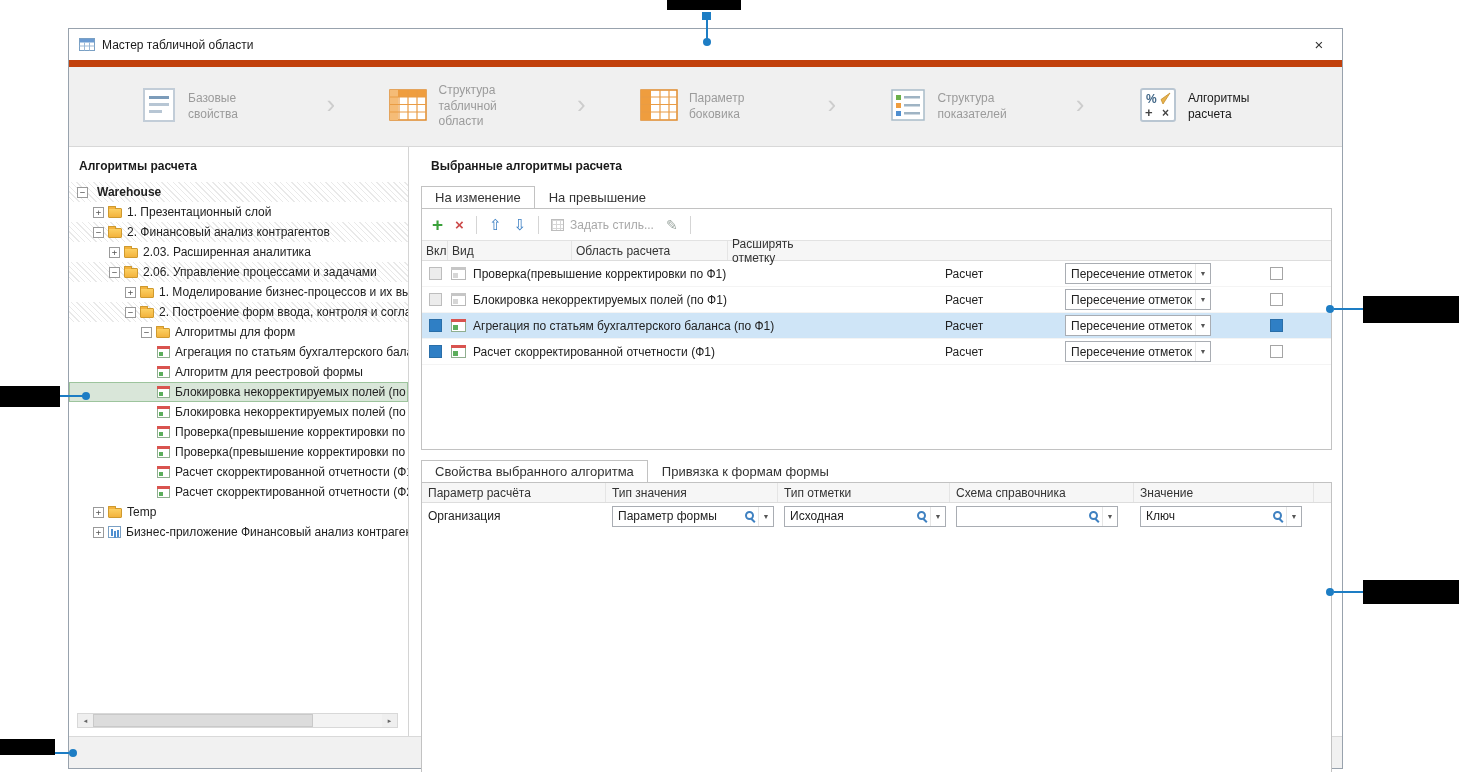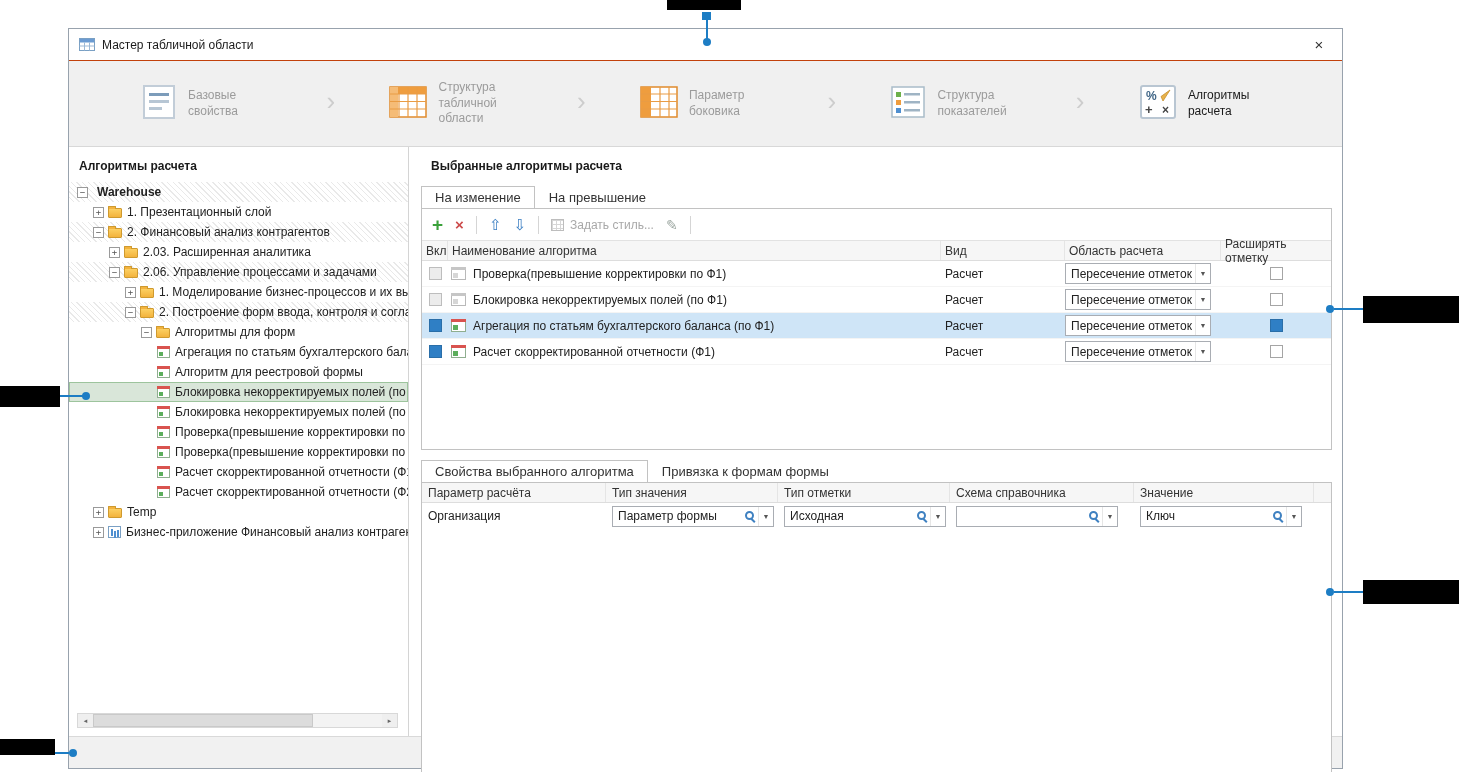--- a/index.html
+++ b/index.html
@@ -9,21 +9,21 @@
 
   
   .dialog { position:absolute; left:68px; top:28px; width:1275px; height:741px;
             background:#fff; border:1px solid #98a2ad; display:flex; flex-direction:column; }
   .titlebar { height:31px; display:flex; align-items:center; padding:0 10px; background:#fff; flex:none; }
   .titlebar .ticon-app-main { margin-right:7px; display:flex; }
   .title-text { font-size:12px; color:#1a1a1a; }
   .close-btn { margin-left:auto; width:26px; text-align:center; font-size:15px; color:#333; cursor:default; }
 
   
-  .steps { height:87px; background:#f0f0f0; border-top:1px solid #c2410c; border-bottom:1px solid #d8d8d8;
+  .steps { height:87px; background:#f0f0f0; border-top:7px solid #c2410c; border-bottom:1px solid #d8d8d8;
            display:flex; align-items:center; justify-content:space-between; padding:0 68px 0 70px; flex:none; }
   .step { display:flex; align-items:center; gap:9px; }
   .step-label { width:86px; line-height:1.3; font-size:12px; color:#9b9b9b; }
   .step.active .step-label { color:#1a1a1a; }
   .chev { font-size:26px; color:#cdcdcd; padding-bottom:4px; }
 
   
   .content { flex:1; display:flex; min-height:0; }
   .left-panel { width:340px; flex:none; border-right:1px solid #d4d4d4; position:relative;
                 padding-top:12px; overflow:hidden; }
@@ -360,21 +360,20 @@
             <span class="t-sep"></span>
             <span class="t-style">
               <span class="style-ic"></span>
               <span>Задать стиль...</span>
             </span>
             <span class="t-edit">✎</span>
             <span class="t-sep"></span>
           </div>
           <div class="grid-header">
             <span class="gh-vkl">Вкл</span>
-            <span class="gh-name">Наименование алгоритма</span>
             <span class="gh-vid">Вид</span>
             <span class="gh-scope">Область расчета</span>
             <span class="gh-exp">Расширять отметку</span>
           </div>
           <div>
               <div class="arow">
                 <span class="col-vkl">
                   <span class="cb dim"></span>
                 </span>
                 <span class="col-name">

